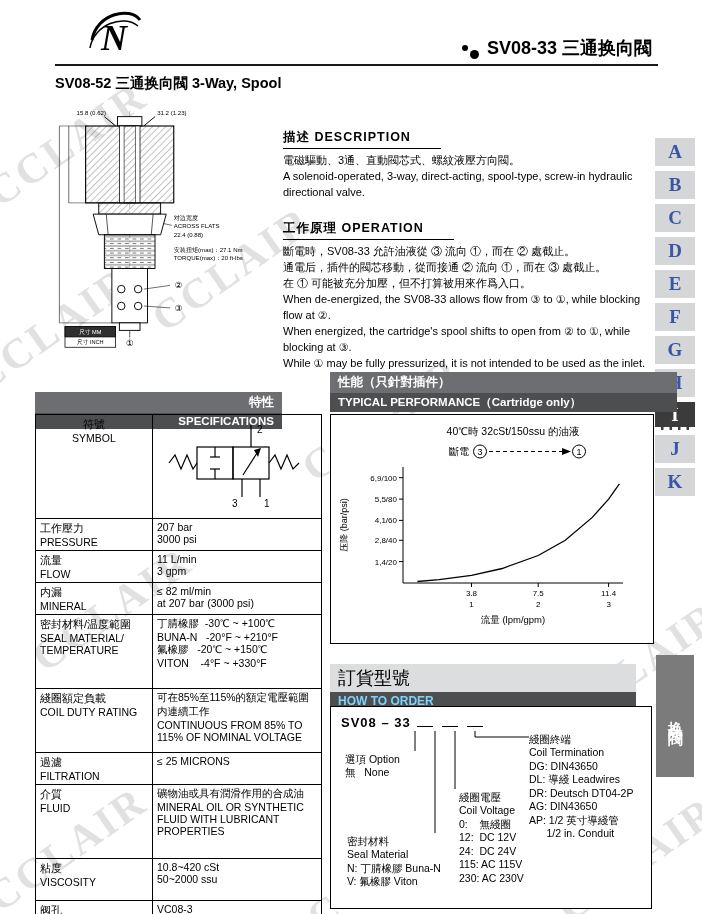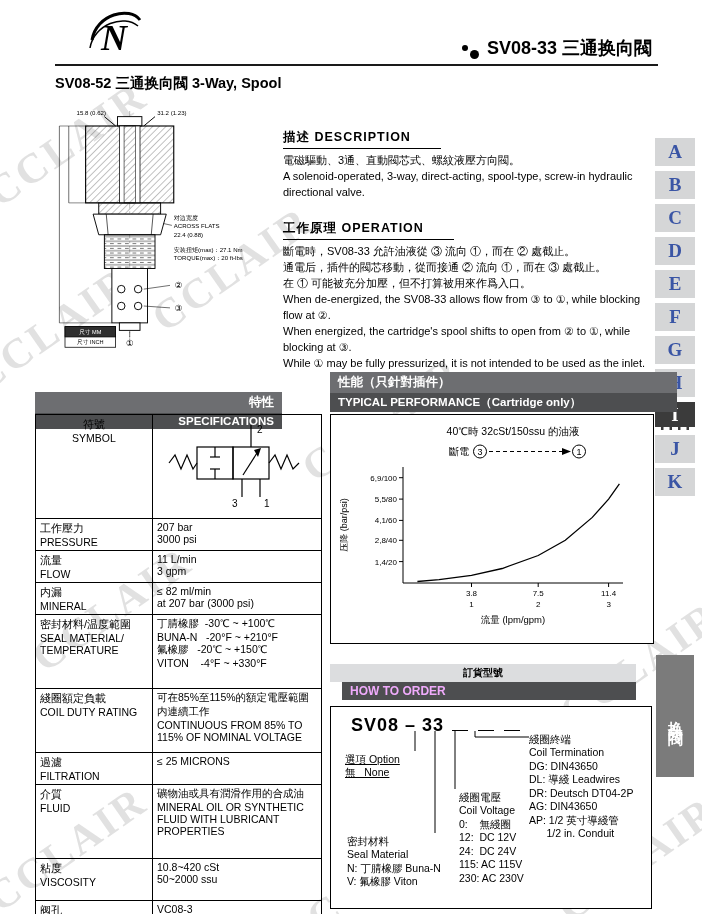--- a/index.html
+++ b/index.html
@@ -37,22 +37,22 @@
            color:#fff;writing-mode:vertical-rl;text-orientation:upright;display:flex;
            align-items:center;justify-content:center;font-size:15px;font-weight:bold;letter-spacing:5px;}
 
   
   .sec-hd{position:absolute;}
   .sec-hd .zh{background:#6d6e71;color:#fff;font-weight:bold;font-size:12.5px;padding:2px 8px;}
   .sec-hd .en{background:#4d4e50;color:#fff;font-weight:bold;font-size:11.5px;padding:2px 8px;}
   .sec-hd.left{left:35px;top:392px;width:247px;text-align:right;}
   .sec-hd.right{left:330px;top:372px;width:347px;}
   .order-hd{position:absolute;left:330px;top:664px;width:306px;}
-  .order-hd .zh{background:#dcdddf;color:#000;font-weight:bold;font-size:10px;padding:2px 8px;text-align:center;}
-  .order-hd .en{background:#4d4e50;color:#f0abfc;font-weight:bold;font-size:12px;padding:2px 8px;margin-left:12px;}
+  .order-hd .zh{background:#dcdddf;color:#000;font-weight:normal;font-size:18px;padding:2px 8px;}
+  .order-hd .en{background:#4d4e50;color:#7dd3fc;font-weight:bold;font-size:12px;padding:2px 8px;}
 
   
   table.spec{position:absolute;left:35px;top:414px;width:287px;border-collapse:collapse;
              table-layout:fixed;font-size:10.5px;}
   table.spec td{border:1px solid #000;padding:2px 4px;vertical-align:top;}
   td.lab{width:108px;}
   td.lab .zh{font-size:11px;}
   td.lab .en{font-weight:normal;font-size:10.5px;}
   tr.r0{height:104px;text-align:center;} tr.r1{height:30px;} tr.r2{height:28px;} tr.r3{height:30px;}
   tr.r4{height:74px;} tr.r5{height:64px;} tr.r6{height:26px;} tr.r7{height:74px;}
@@ -62,21 +62,21 @@
   .chart-box{position:absolute;left:330px;top:414px;width:322px;height:228px;border:1px solid #000;background:#fff;}
   .chart-box svg text{font-family:"Liberation Sans",sans-serif;}
 
   
   .drawing{position:absolute;left:50px;top:100px;width:225px;height:262px;}
   .drawing svg text{font-family:"Liberation Sans",sans-serif;}
 
   
   .order-box{position:absolute;left:330px;top:706px;width:320px;height:201px;border:1px solid #000;
              font-size:10.5px;background:#fff;}
-  .model{position:absolute;left:20px;top:8px;font-size:18px;font-weight:bold;letter-spacing:1px;}
+  .model{position:absolute;left:10px;top:8px;font-size:13px;font-weight:bold;letter-spacing:1px;}
   .slot{display:inline-block;width:16px;border-bottom:1.5px solid #000;height:11px;margin:0 2px;}
   .og{position:absolute;line-height:1.28;}
   .connectors{position:absolute;inset:0;}
 </style>
 </head>
 <body>
 
 <div class="page">
 
   <div class="wm" style="left:-25px;top:120px;">CCLAIR</div>
@@ -374,21 +374,21 @@
         <path d="M104,24 V126" stroke="#000" fill="none"></path>
         <path d="M124,24 V82" stroke="#000" fill="none"></path>
         <path d="M144,24 V30 H198" stroke="#000" fill="none"></path>
       </svg>
       <div class="model">
         <span>SV08 – 33</span>
         <span class="slot"></span>
         <span class="slot"></span>
         <span class="slot"></span>
       </div>
-      <div class="og" style="left:14px;top:46px;text-decoration:underline;">
+      <div class="og" style="left:14px;top:46px;">
         <div class="ml">選項 Option</div>
         <div class="ml">無   None</div>
       </div>
       <div class="og" style="left:16px;top:128px;">
         <div class="ml">密封材料
 Seal Material</div>
         <div class="ml">N: 丁腈橡膠 Buna-N
 V: 氟橡膠 Viton</div>
       </div>
       <div class="og" style="left:128px;top:84px;">

